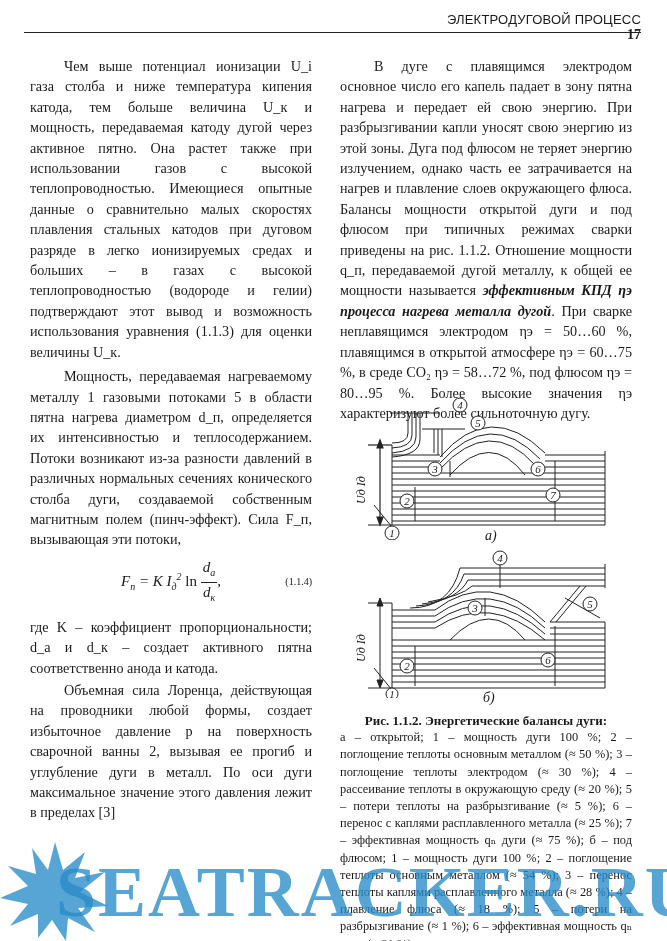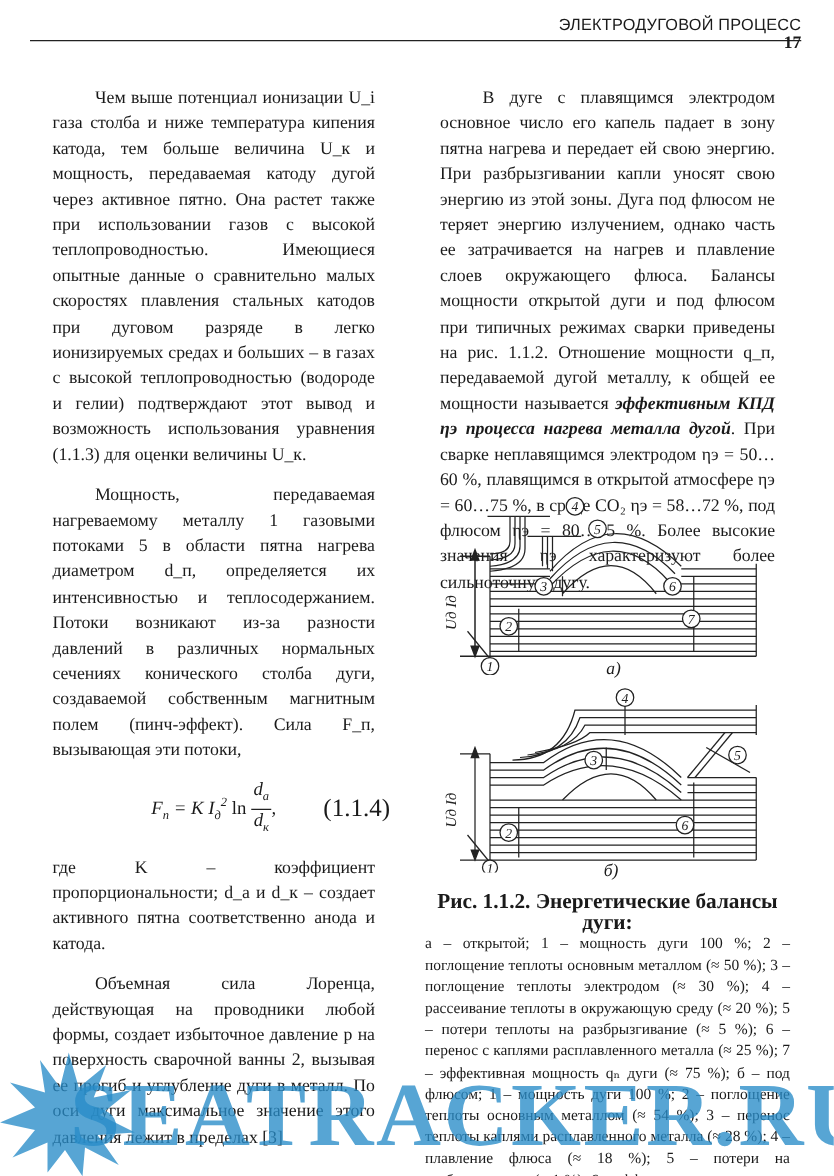--- a/index.html
+++ b/index.html
@@ -5,33 +5,33 @@
   html,body{margin:0;padding:0;background:#fff;}
   body{width:667px;height:941px;position:relative;overflow:hidden;
        font-family:"Liberation Serif","DejaVu Serif",serif;color:#1a1a1a;}
   .header{position:absolute;left:24px;right:26px;top:10px;height:22px;border-bottom:1.5px solid #222;}
   .header .title{position:absolute;left:0;right:0;top:2px;text-align:right;
        font-family:"Liberation Sans","DejaVu Sans",sans-serif;font-size:13px;letter-spacing:0.2px;}
   .header .pnum{position:absolute;right:0;top:17px;font-weight:bold;font-size:14px;}
   .col{position:absolute;top:56px;font-size:14.2px;line-height:20.4px;text-align:justify;}
   .col.left{left:30px;width:282px;}
   .col.right{left:340px;width:292px;}
-  p{margin:12px;}
+  p{margin:0;}
   .ind{text-indent:34px;}
   .formula{text-align:center;position:relative;margin:8px 0 10px 0;font-style:italic;font-size:15px;}
-  .formula .eqn{position:absolute;right:0;top:50%;transform:translateY(-50%);font-style:normal;font-size:20px;}
+  .formula .eqn{position:absolute;right:0;top:50%;transform:translateY(-50%);font-style:normal;font-size:10px;}
   .frac{display:inline-flex;flex-direction:column;vertical-align:middle;text-align:center;margin:0 0;}
   .frac .num{border-bottom:1px solid #222;padding:0 2px;line-height:18px;}
   .frac .den{line-height:18px;padding:0 2px;}
   .bi{font-style:italic;font-weight:bold;}
   sub,sup{font-size:10px;}
   .fig{position:absolute;left:350px;width:300px;}
   .figlabel{position:absolute;font-style:italic;font-size:14px;}
   .caption{position:absolute;left:340px;top:712px;width:292px;font-size:12.4px;line-height:17.2px;text-align:justify;}
-  .caption .ctitle{font-weight:bold;text-align:center;display:block;font-size:17px;}
+  .caption .ctitle{font-weight:bold;text-align:center;display:block;font-size:13px;}
   .watermark{position:absolute;left:0;top:840px;width:667px;height:101px;pointer-events:none;}
   .wm-text{position:absolute;left:56px;top:852px;font-family:"Liberation Serif",serif;font-weight:bold;
        font-size:72px;letter-spacing:2px;color:rgba(40,140,200,0.78);line-height:80px;}
 </style>
 </head>
 <body>
 
 <div class="header">
   <div class="title">ЭЛЕКТРОДУГОВОЙ ПРОЦЕСС</div>
   <div class="pnum">17</div>

